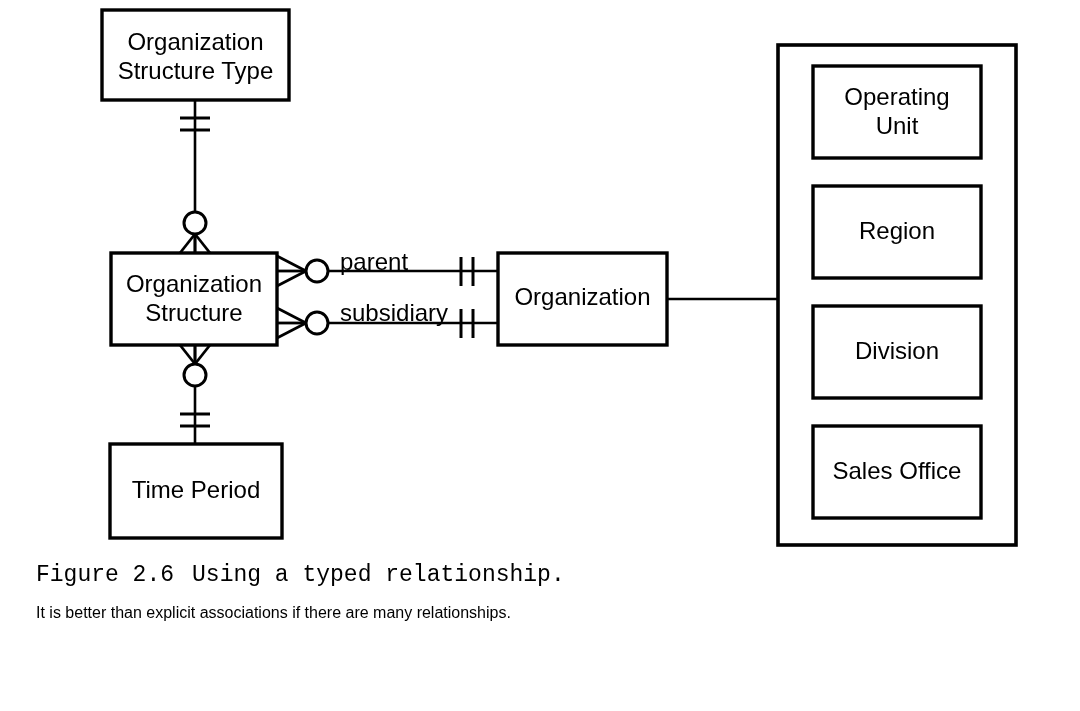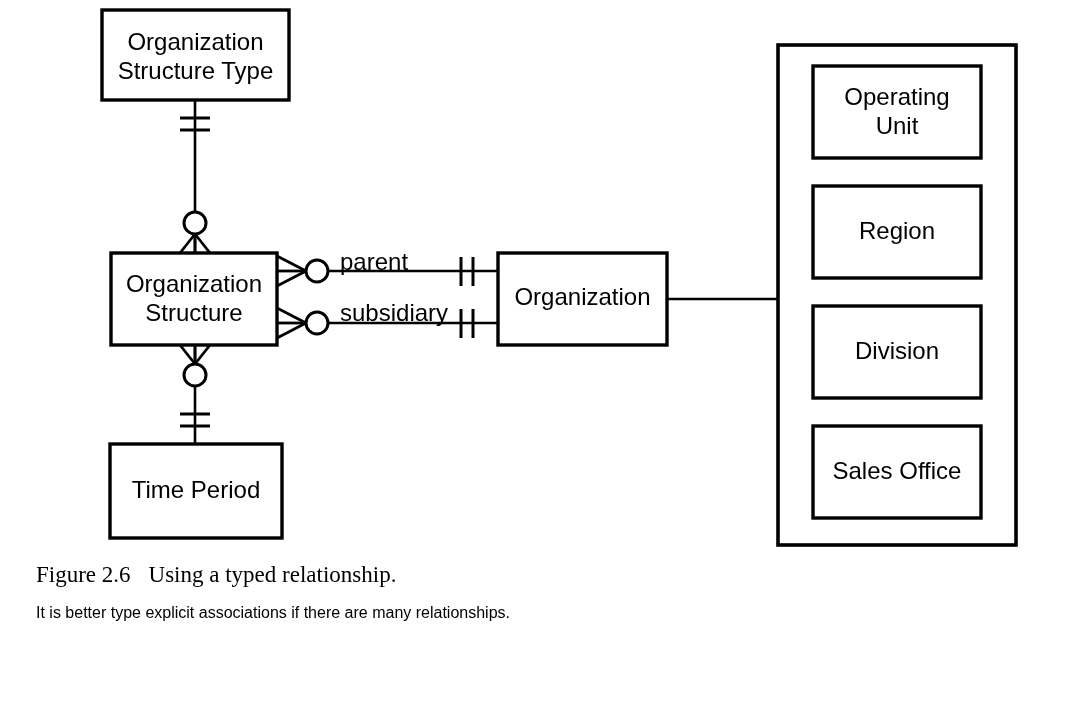--- a/index.html
+++ b/index.html
@@ -70,21 +70,21 @@
     fill: #000000;
     text-anchor: start;
   }
   .caption-area {
     position: absolute;
     left: 24px;
     top: 562px;
     width: 1040px;
   }
   .fig-caption {
-    font-family: Liberation Serif, serif;
+    font-family: Liberation Mono, monospace;
     font-size: 23px;
     color: #000000;
     white-space: nowrap;
     margin: 0 0 16px 0;
   }
   .fig-caption .fig-num {
     margin-right: 18px;
   }
   .fig-desc {
     font-family: "Liberation Sans", sans-serif;
@@ -211,17 +211,17 @@
     </g>
 
   </svg>
 
   <div class="caption-area">
     <p class="fig-caption">
       <span class="fig-num">Figure 2.6</span><span>Using a typed relationship.</span>
     </p>
     <p class="fig-desc">
       </p>
-      <div>It is better type explicit associations if there are many relationships.</div>
+      <div>It is better than explicit associations if there are many relationships.</div>
     <p></p>
   </div>
 
 </div>
 
 </body></html>

